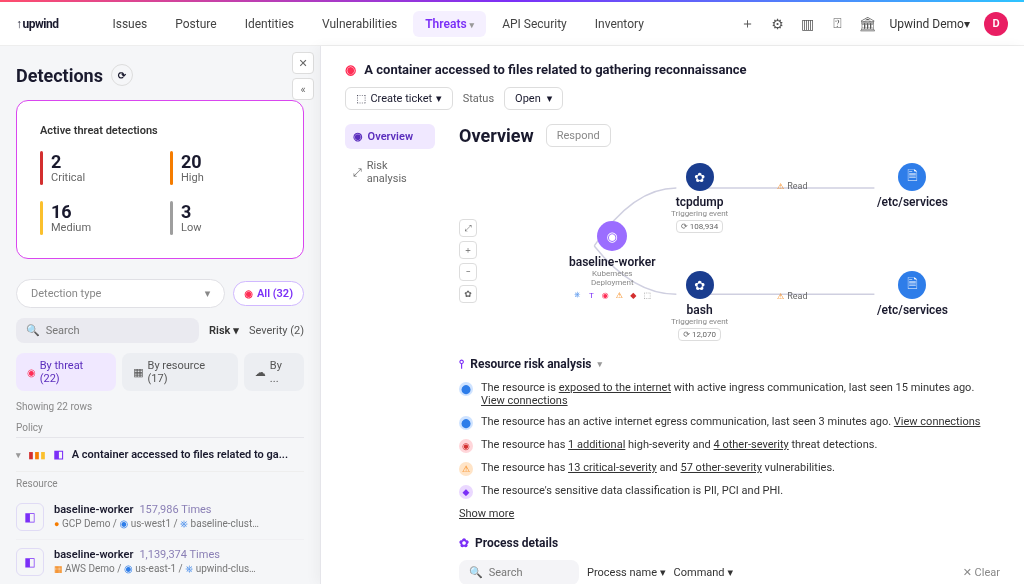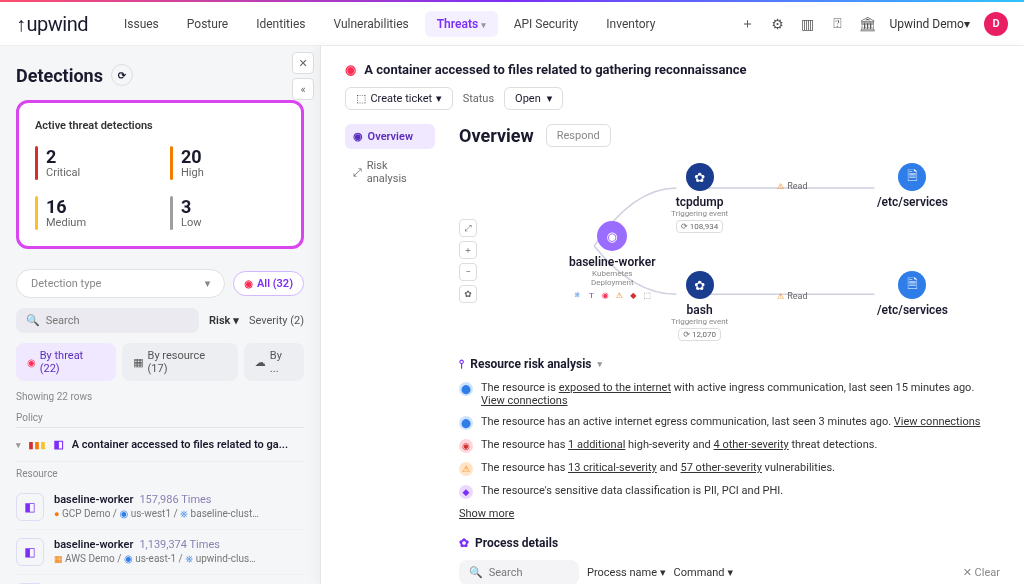--- a/index.html
+++ b/index.html
@@ -1,39 +1,39 @@
 <!DOCTYPE html>
 <html><head>
 <meta charset="utf-8">
 <style>
 * { margin: 0; padding: 0; box-sizing: border-box; font-family: -apple-system, BlinkMacSystemFont, 'Segoe UI', Roboto, sans-serif; }
 body { background: #fff; width: 1024px; height: 584px; overflow: hidden; font-size: 12px; color: #1a1a2e; }
 .topbar-line { height: 2px; background: linear-gradient(90deg, #ff4d6d, #7b2ff7, #2ec4ff); }
 .header { height: 44px; display: flex; align-items: center; padding: 0 16px; border-bottom: 1px solid #eee; }
-.logo { font-size: 20px; font-weight: 400; margin-right: 24px; letter-spacing: -0.5px; }
+.logo { font-size: 12px; font-weight: 700; margin-right: 42px; letter-spacing: -0.5px; }
 .logo::before { content: "↑"; font-weight: 900; margin-right: 1px; }
 .nav { display: flex; gap: 4px; flex: 1; }
 .nav-item { padding: 6px 12px; font-size: 12px; color: #444; cursor: pointer; border-radius: 6px; }
 .nav-item.active { color: #7b2ff7; font-weight: 600; background: #f5f0ff; }
 .nav-item .chev { font-size: 9px; margin-left: 3px; color: #999; }
 .header-actions { display: flex; align-items: center; gap: 14px; }
 .hicon { width: 16px; height: 16px; color: #555; cursor: pointer; display: flex; align-items: center; justify-content: center; font-size: 14px; }
 .org-badge { display: flex; align-items: center; font-size: 12px; color: #333; cursor: pointer; }
 .avatar { width: 24px; height: 24px; border-radius: 50%; background: #e91e63; color: #fff; display: flex; align-items: center; justify-content: center; font-size: 11px; font-weight: 600; }
 
 .main { display: flex; height: calc(584px - 46px); position: relative; }
 .backdrop { position: absolute; inset: 0; background: #f5f6f8; }
 .left-rail { width: 320px; padding: 0 16px 16px 16px; position: relative; z-index: 0; }
 .collapse-btns { position: absolute; right: 6px; top: 6px; display: flex; flex-direction: column; gap: 4px; z-index: 2; }
 .sq-btn { width: 22px; height: 22px; background: #fff; border: 1px solid #ddd; border-radius: 4px; display: flex; align-items: center; justify-content: center; font-size: 11px; cursor: pointer; color: #666; }
 
 .page-title { font-size: 18px; font-weight: 700; margin: 18px 0 14px 0; display: flex; align-items: center; gap: 8px; }
 .refresh { width: 22px; height: 22px; border-radius: 50%; border: 1px solid #ddd; display: flex; align-items: center; justify-content: center; font-size: 10px; cursor: pointer; }
 
-.stats-card { background: #fff; border: 3px solid #d946ef; border-radius: 12px; padding: 16px; }
+.stats-card { background: #fff; border: 1px solid #d946ef; border-radius: 12px; padding: 23px; }
 .stats-title { font-size: 11px; font-weight: 600; color: #333; margin-bottom: 14px; }
 .stats-grid { display: grid; grid-template-columns: 1fr 1fr; gap: 16px 20px; }
 .stat { display: flex; align-items: center; gap: 8px; }
 .stat-bar { width: 3px; height: 34px; border-radius: 2px; }
 .stat-bar.crit { background: #d32f2f; } .stat-bar.high { background: #f57c00; } .stat-bar.med { background: #fbc02d; } .stat-bar.low { background: #9e9e9e; }
 .stat-num { font-size: 18px; font-weight: 700; line-height: 1; }
 .stat-lbl { font-size: 11px; color: #666; }
 
 .filters { margin-top: 20px; display: flex; gap: 8px; align-items: center; }
 .det-type { flex: 1; background: #fff; border: 1px solid #e0e0e5; border-radius: 18px; padding: 7px 14px; font-size: 11px; color: #888; display: flex; justify-content: space-between; align-items: center; gap: 22px; }

